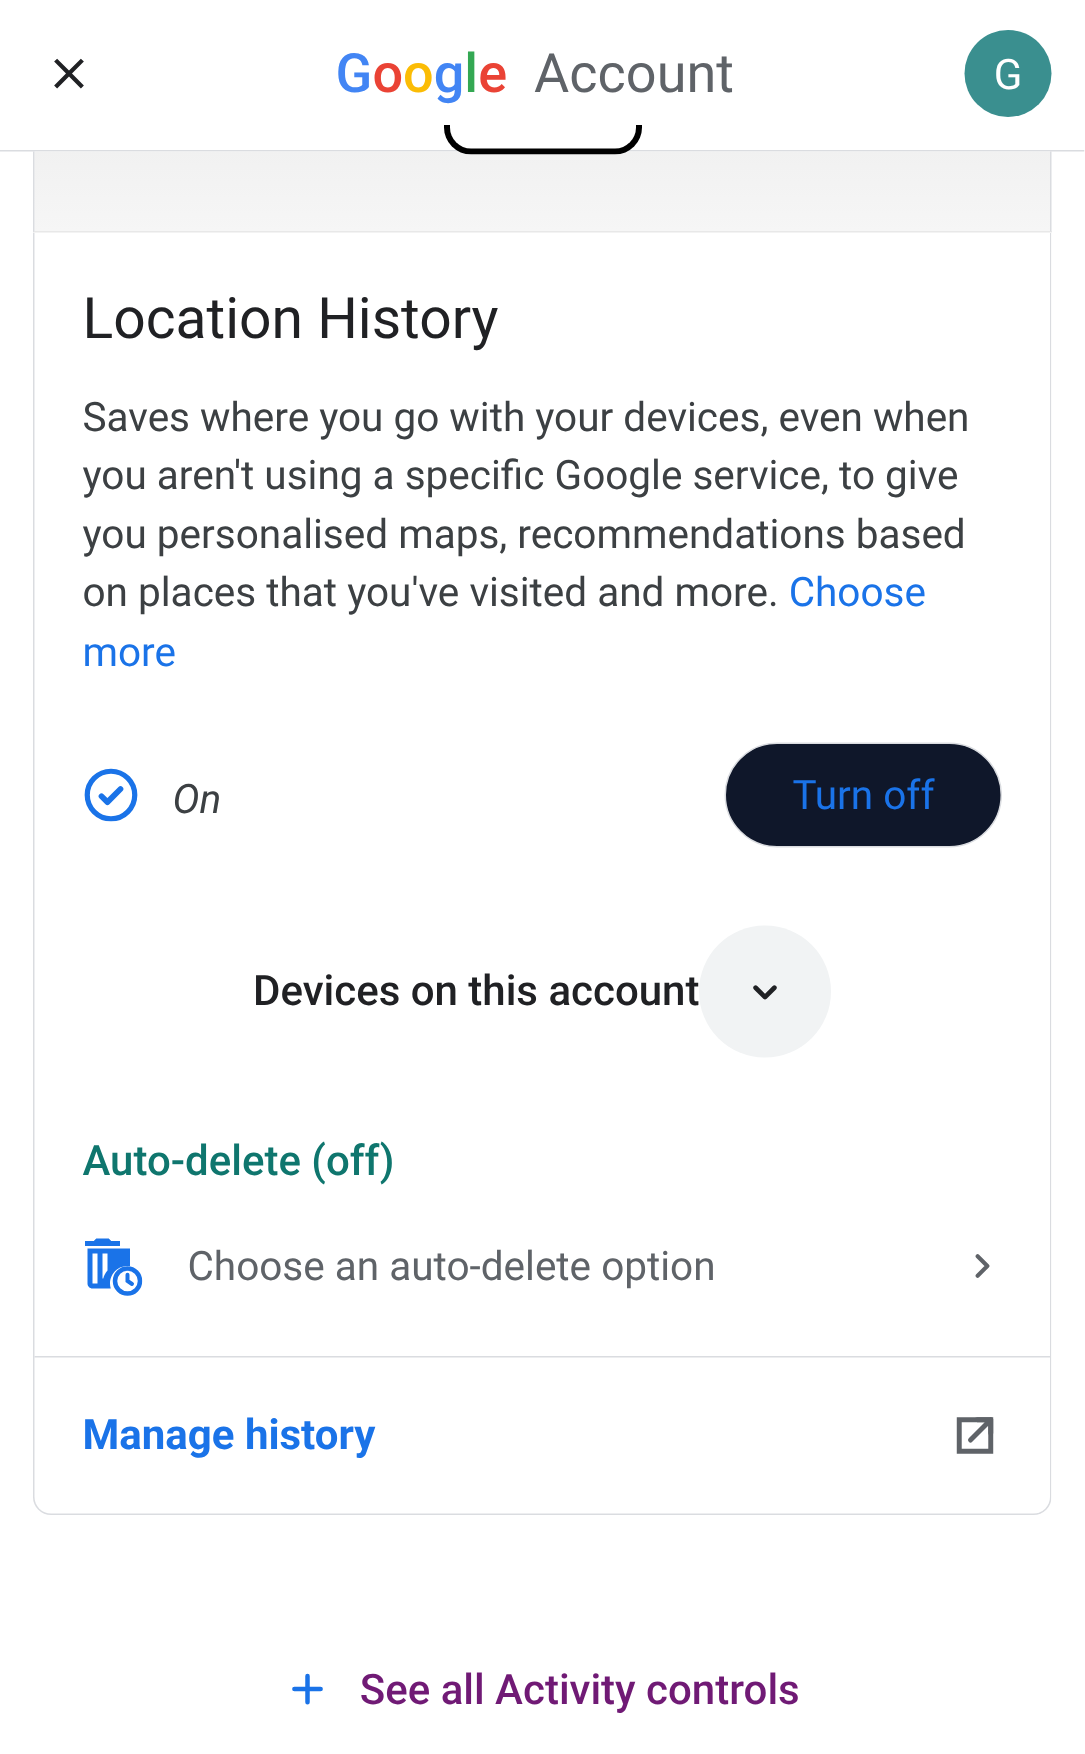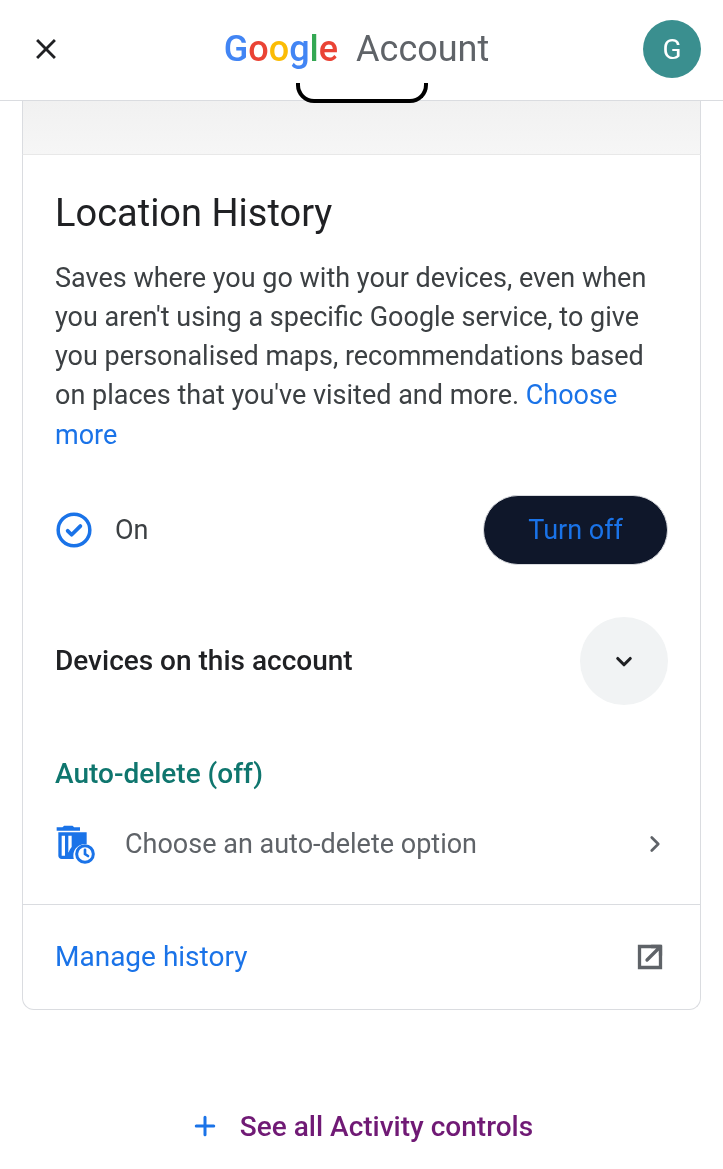--- a/index.html
+++ b/index.html
@@ -99,22 +99,23 @@
     text-decoration: none;
   }
   .status-row {
     display: flex;
     align-items: center;
     justify-content: space-between;
     margin-bottom: 52px;
   }
   .status-left {
     display: flex;
-    align-items: center;
+    align-items: flex-end;
     gap: 22px;
+    font-style: italic;
   }
   .check-circle {
     width: 38px;
     height: 38px;
   }
   .status-text {
     font-size: 27px;
     color: #3c4043;
   }
   .turnoff-btn {
@@ -123,21 +124,21 @@
     padding: 18px 44px;
     font-size: 27px;
     color: #1a73e8;
     background: #0f172a;
     cursor: pointer;
     font-family: inherit;
   }
   .devices-row {
     display: flex;
     align-items: center;
-    justify-content: space-between;
+    justify-content: center;
     margin-bottom: 52px;
   }
   .devices-row .label {
     font-size: 28px;
     color: #202124;
     font-weight: 500;
   }
   .circle-btn {
     width: 88px;
     height: 88px;
@@ -171,21 +172,21 @@
     margin: 0 -32px;
     padding: 34px 32px;
     display: flex;
     align-items: center;
     justify-content: space-between;
     cursor: pointer;
   }
   .manage-row .text {
     font-size: 28px;
     color: #1a73e8;
-    font-weight: 400;
+    font-weight: 700;
   }
   .see-all {
     display: flex;
     align-items: center;
     justify-content: center;
     gap: 20px;
     margin-top: 100px;
     cursor: pointer;
   }
   .see-all .text {

